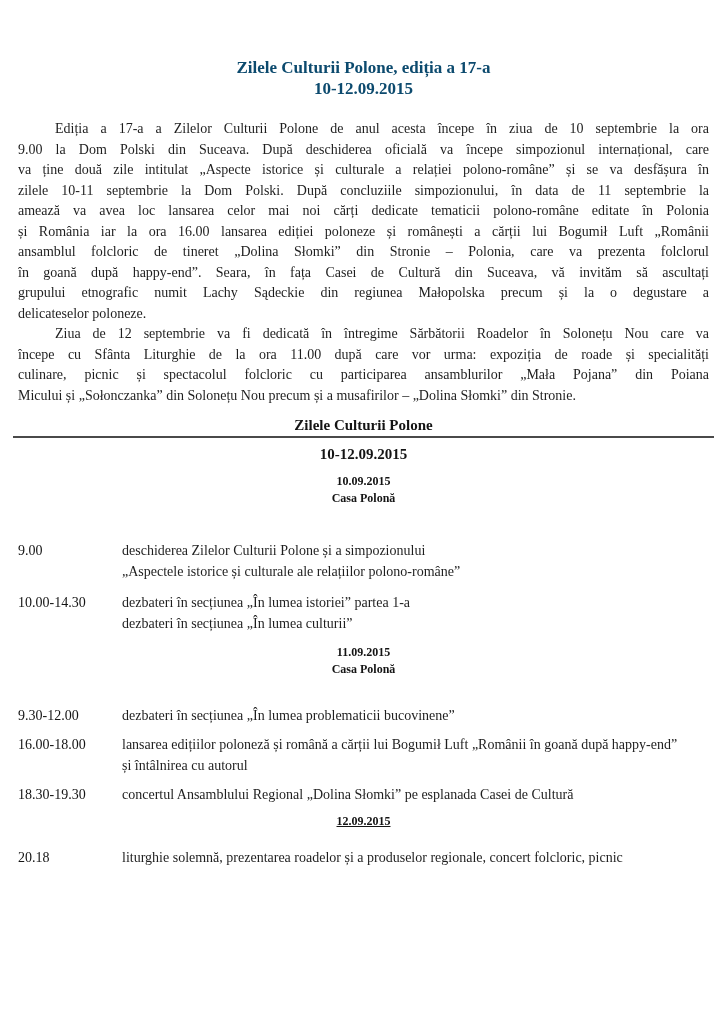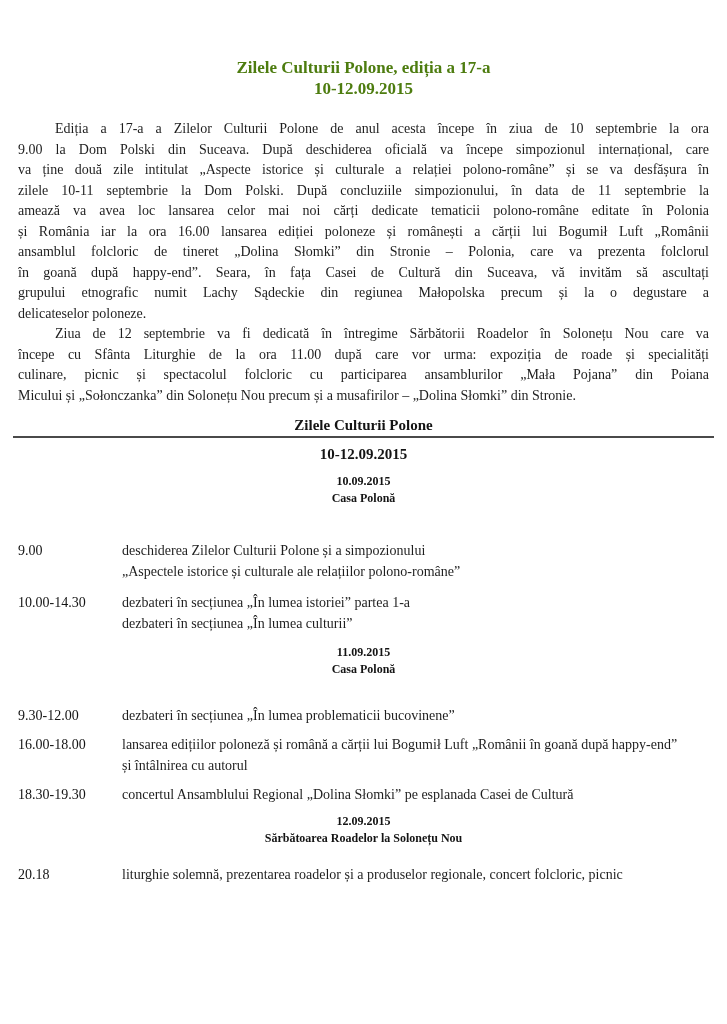--- a/index.html
+++ b/index.html
@@ -9,21 +9,21 @@
     color: #1e1e1e;
     overflow: hidden;
   }
   .page {
     box-sizing: border-box;
     width: 727px; height: 1024px;
     padding: 57px 18px 0 18px;
     background: #fff;
   }
   .doc-title, .doc-date {
-    text-align: center; font-weight: bold; color: #4d7c0f;
+    text-align: center; font-weight: bold; color: #0c4a6e;
     font-size: 17px; line-height: 21px;
   }
   .intro { margin-top: 20px; font-size: 14px; }
   .jline {
     line-height: 20.5px;
     text-align: justify;
     text-align-last: justify;
     overflow: hidden;
   }
   .jline.last { text-align-last: left; }
@@ -37,21 +37,21 @@
   .rule {
     border: none; border-top: 2px solid #4a4a4a;
     margin: 1px -5px 0 -5px; height: 0;
   }
   .program-date { margin-top: 7px; }
 
   .day-header { text-align: center; font-weight: bold; color: #141414; }
   .day-date, .day-venue { font-size: 12px; line-height: 17px; }
   .day-header.d1 { margin-top: 9px; }
   .day-header.d2 { margin-top: 7px; }
-  .day-header.d3 { margin-top: 7px; }
+  .day-header.d3 { margin-top: 7px; text-decoration: underline; }
   .day-rows { margin-top: 33px; }
   .day-rows.tight { margin-top: 17px; }
   .day-rows.wide { margin-top: 27px; }
 
   .sched-row { display: flex; margin-bottom: 10px; font-size: 14px; }
   .sched-row.gap-s { margin-bottom: 8px; }
   .sched-time {
     flex: 0 0 104px; font-weight: normal; color: #141414; line-height: 21px;
   }
   .sched-desc { flex: 1 1 auto; line-height: 21px; text-align: left; }
@@ -134,21 +134,20 @@
     <div class="sched-row gap-s">
       <div class="sched-time">18.30-19.30</div>
       <div class="sched-desc">
         <div class="sched-line">concertul Ansamblului Regional „Dolina Słomki” pe esplanada Casei de Cultură</div>
       </div>
     </div>
   </div>
 
   <div class="day-header d3">
     <div class="day-date">12.09.2015</div>
-    <div class="day-venue">Sărbătoarea Roadelor la Solonețu Nou</div>
   </div>
   <div class="day-rows tight">
     <div class="sched-row">
       <div class="sched-time">20.18</div>
       <div class="sched-desc">
         <div class="sched-line">liturghie solemnă, prezentarea roadelor și a produselor regionale, concert folcloric, picnic</div>
       </div>
     </div>
   </div>
 

